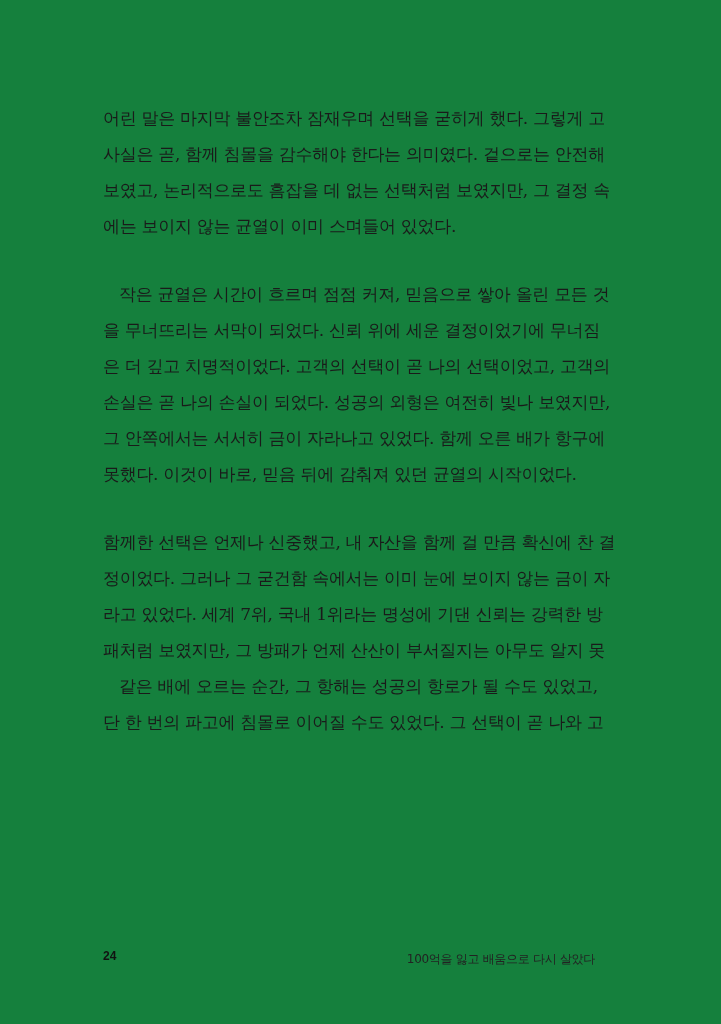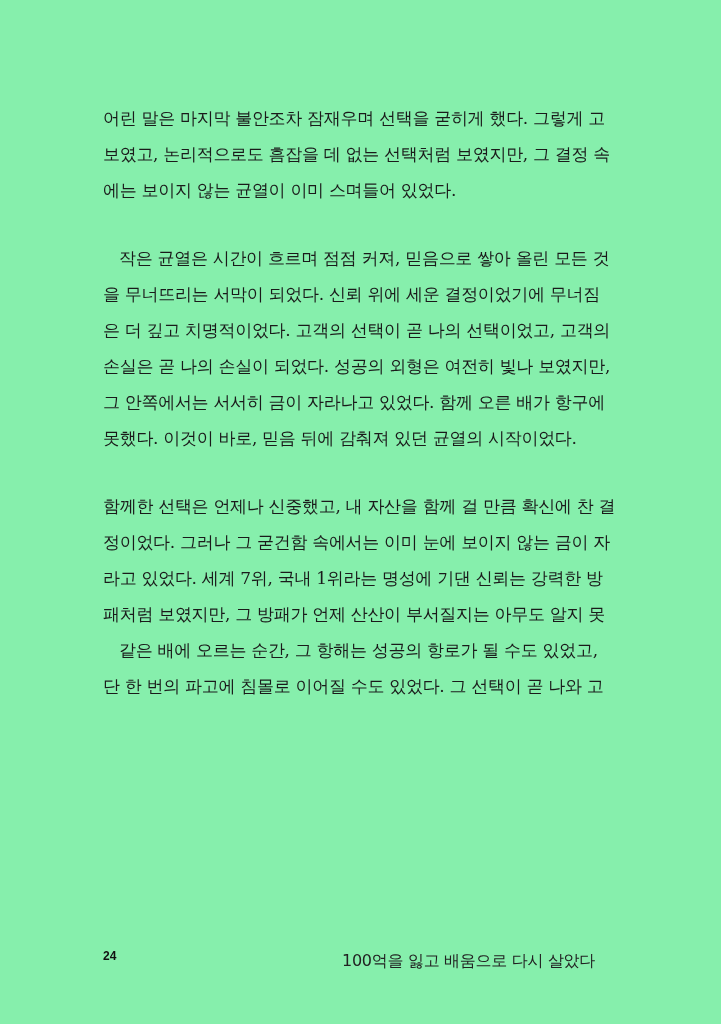--- a/index.html
+++ b/index.html
@@ -11,21 +11,21 @@
       width: 721px;
       height: 1024px;
       position: relative;
       overflow: hidden;
     }
     .page {
       position: absolute;
       left: 0; top: 0;
       width: 721px;
       height: 1024px;
-      background: #86efac;
+      background: #15803d;
     }
     .body-text {
       position: absolute;
       left: 103px;
       top: 100px;
       width: 494px;
       font-family: "DejaVu Serif", "Liberation Serif", serif;
       font-size: 17px;
       color: #1a1a1a;
       line-height: 36px;
@@ -58,33 +58,34 @@
       font-family: "Liberation Sans", "DejaVu Sans", sans-serif;
       font-size: 12px;
       font-weight: bold;
       color: #111111;
     }
     .footer-title {
       position: absolute;
       right: 126px;
       top: 951px;
       font-family: "DejaVu Sans", "Liberation Sans", sans-serif;
-      font-size: 16px;
+      font-size: 12px;
       color: #222222;
       letter-spacing: -0.3px;
     }
   </style>
 </head>
 <body>
 
 <div class="page">
   <div class="body-text">
 
     <div class="para">
       <span class="line">어린 말은 마지막 불안조차 잠재우며 선택을 굳히게 했다. 그렇게 고</span>
+      <span class="line">사실은 곧, 함께 침몰을 감수해야 한다는 의미였다. 겉으로는 안전해</span>
       <span class="line">보였고, 논리적으로도 흠잡을 데 없는 선택처럼 보였지만, 그 결정 속</span>
       <span class="line last">에는 보이지 않는 균열이 이미 스며들어 있었다.</span>
     </div>
 
     <div class="gap"></div>
 
     <div class="para">
       <span class="line indent">작은 균열은 시간이 흐르며 점점 커져, 믿음으로 쌓아 올린 모든 것</span>
       <span class="line">을 무너뜨리는 서막이 되었다. 신뢰 위에 세운 결정이었기에 무너짐</span>
       <span class="line">은 더 깊고 치명적이었다. 고객의 선택이 곧 나의 선택이었고, 고객의</span>

